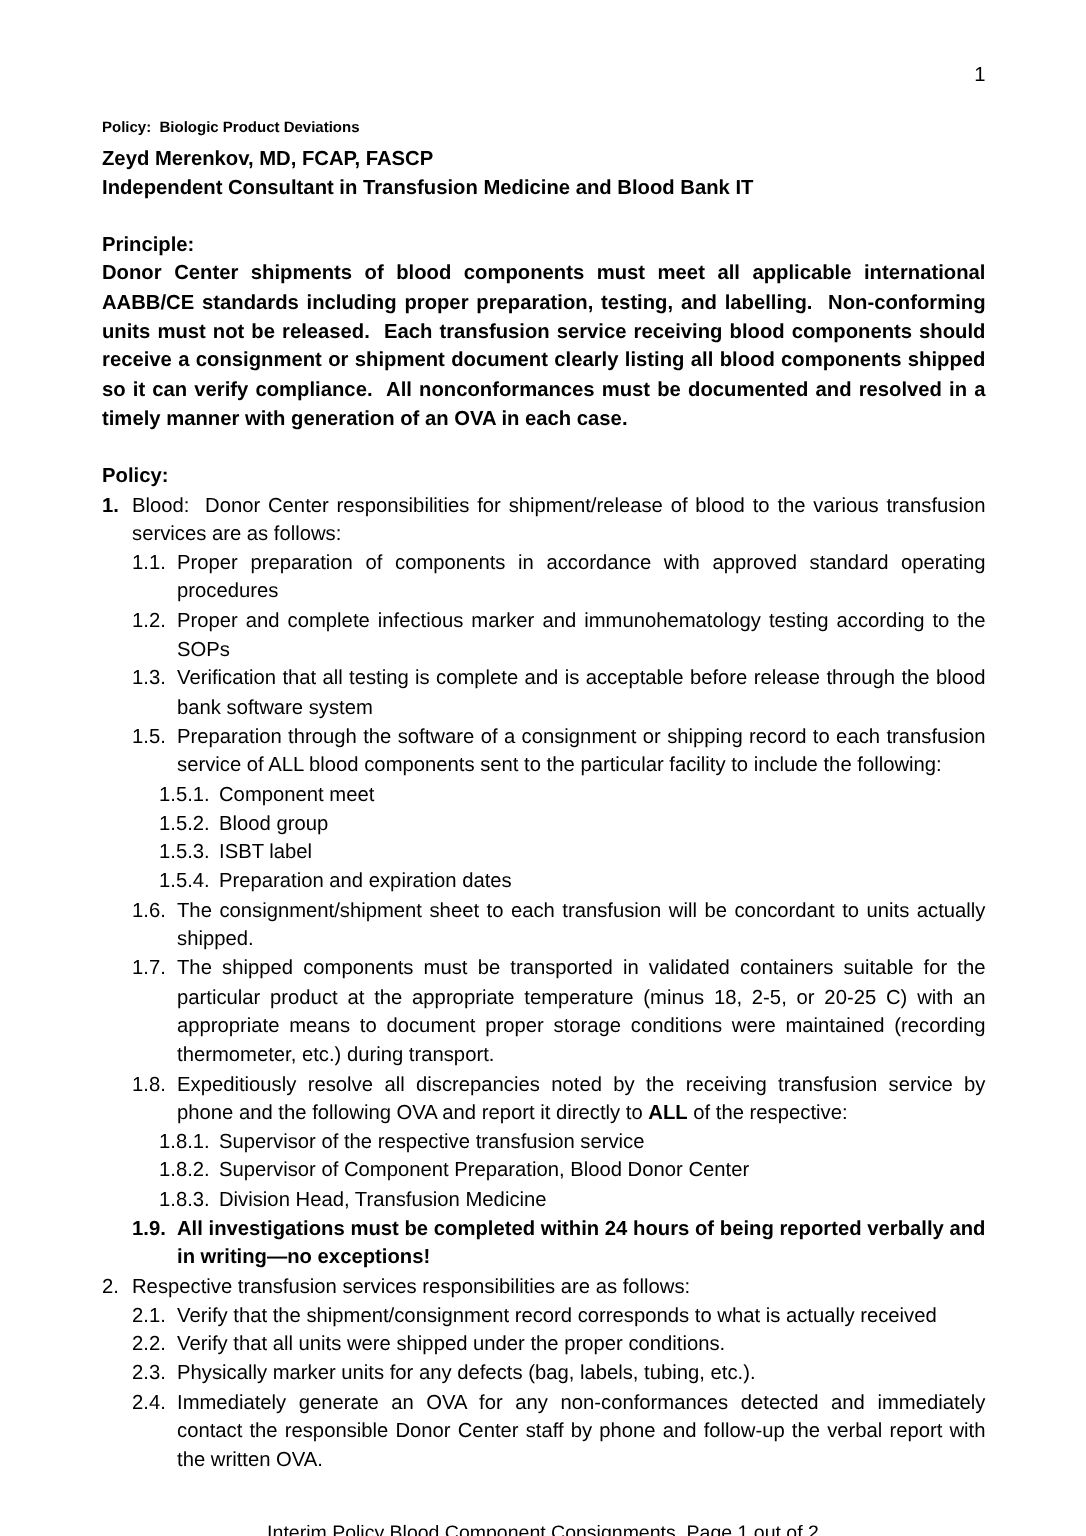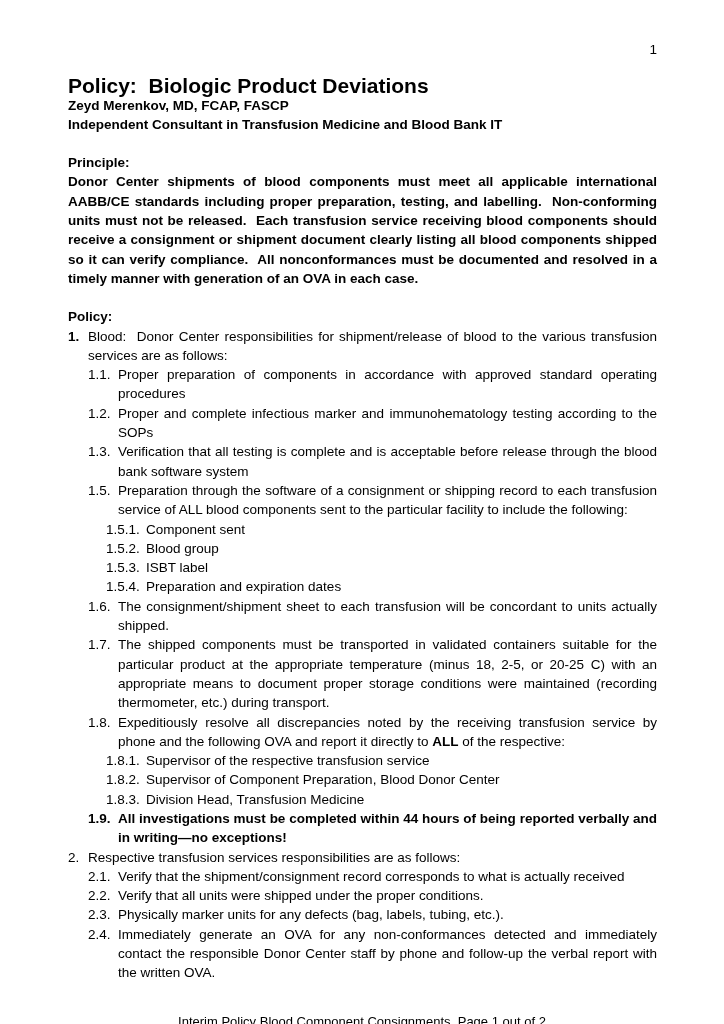--- a/index.html
+++ b/index.html
@@ -23,21 +23,21 @@
     left: 68px;
     top: 40px;
     width: 589px;
   }
   .page-number {
     text-align: right;
     margin-bottom: 17px;
   }
   .doc-title {
     font-weight: bold;
-    font-size: 21px;
+    font-size: 10px;
   }
   .doc-author,
   .doc-role {
     font-weight: bold;
   }
   .section-heading {
     font-weight: bold;
     margin-top: 19px;
   }
   .body-par {
@@ -117,21 +117,21 @@
         </div>
 
 
         <div class="item lvl2">
           <span class="num">1.5.</span>
           <span class="txt">Preparation through the software of a consignment or shipping record to each transfusion service of ALL blood components sent to the particular facility to include the following:</span>
         </div>
 
         <div class="item lvl3">
           <span class="num">1.5.1.</span>
-          <span class="txt">Component sent</span>
+          <span class="txt">Component meet</span>
         </div>
 
         <div class="item lvl3">
           <span class="num">1.5.2.</span>
           <span class="txt">Blood group</span>
         </div>
 
         <div class="item lvl3">
           <span class="num">1.5.3.</span>
           <span class="txt">ISBT label</span>
@@ -167,21 +167,21 @@
           <span class="txt">Supervisor of Component Preparation, Blood Donor Center</span>
         </div>
 
         <div class="item lvl3">
           <span class="num">1.8.3.</span>
           <span class="txt">Division Head, Transfusion Medicine</span>
         </div>
 
         <div class="item lvl2 bold">
           <span class="num">1.9.</span>
-          <span class="txt">All investigations must be completed within 44 hours of being reported verbally and in writing—no exceptions!</span>
+          <span class="txt">All investigations must be completed within 24 hours of being reported verbally and in writing—no exceptions!</span>
         </div>
 
         <div class="item lvl1">
           <span class="num">2.</span>
           <span class="txt">Respective transfusion services responsibilities are as follows:</span>
         </div>
 
         <div class="item lvl2">
           <span class="num">2.1.</span>
           <span class="txt">Verify that the shipment/consignment record corresponds to what is actually received</span>

